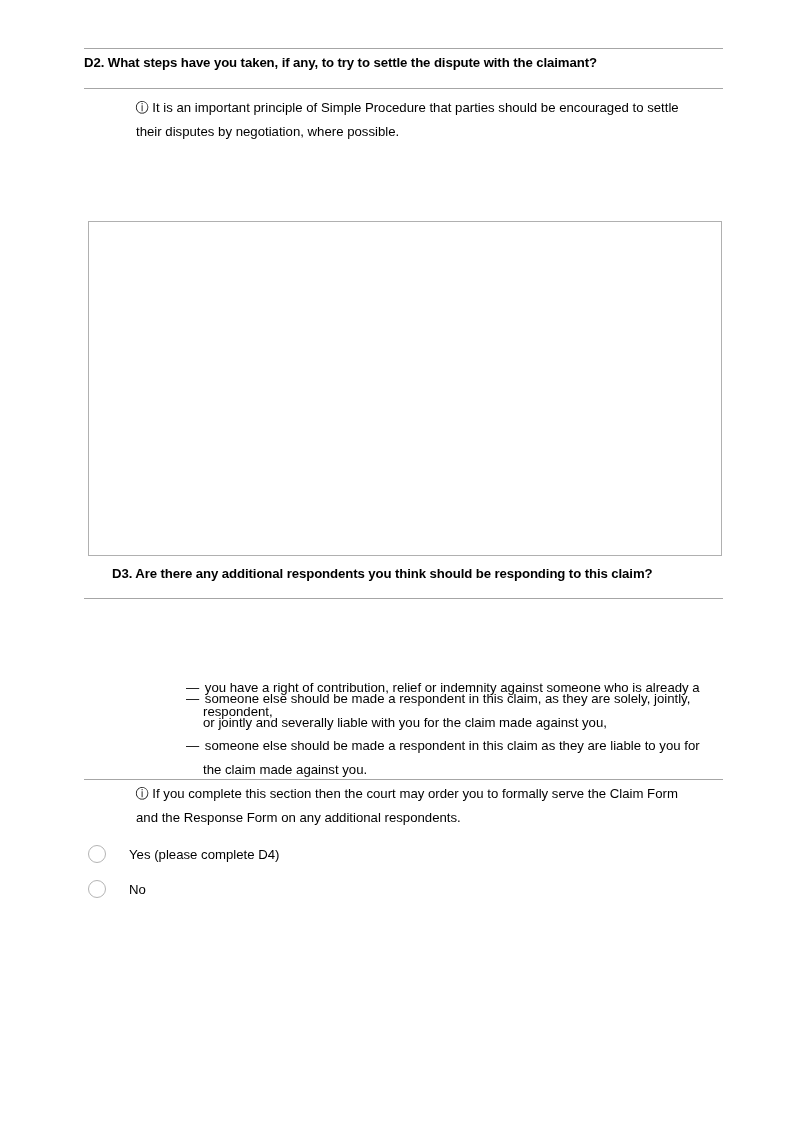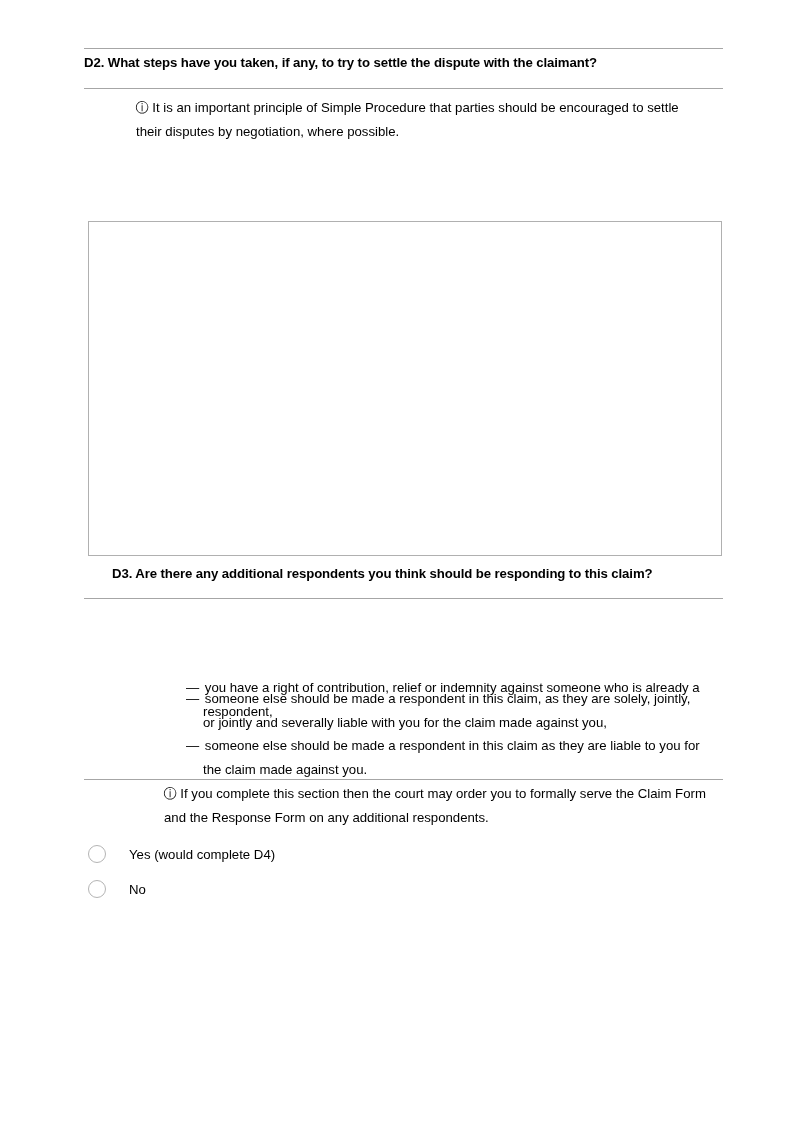--- a/index.html
+++ b/index.html
@@ -148,28 +148,28 @@
     <span>someone else should be made a respondent in this claim, as they are solely, jointly, or jointly and severally liable with you for the claim made against you,</span>
   </div>
 
   <div class="bullet" style="top:734px;">
     <span class="dash">— </span>
     <span>someone else should be made a respondent in this claim as they are liable to you for the claim made against you.</span>
   </div>
 
   <div class="rule" style="top:779px;"></div>
 
-  <div class="info" style="top:782px;margin-left:28px;">
+  <div class="info" style="top:782px;">
     <span class="info-icon">ⓘ </span>
     <span>If you complete this section then the court may order you to formally serve the Claim Form and the Response Form on any additional respondents.</span>
   </div>
 
   <div class="radio-row" style="top:845px;">
     <span class="radio-mark"></span>
-    <span class="radio-label">Yes (would complete D4)</span>
+    <span class="radio-label">Yes (please complete D4)</span>
   </div>
 
   <div class="radio-row" style="top:880px;text-align:center;">
     <span class="radio-mark"></span>
     <span class="radio-label">No</span>
   </div>
 
 </div>
 
 </body></html>

